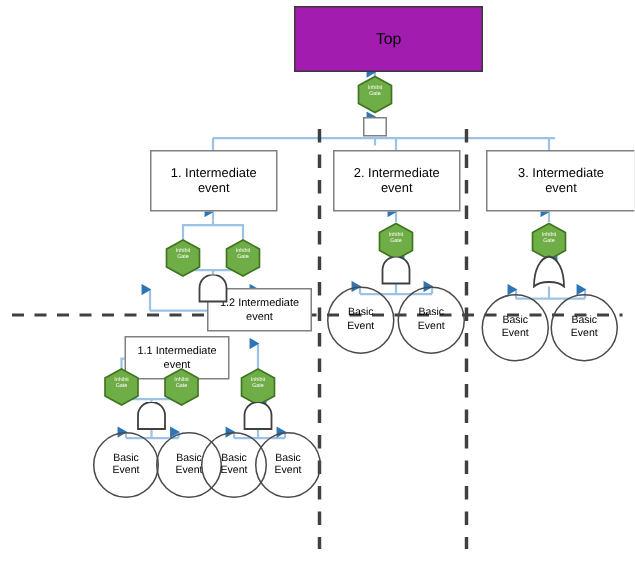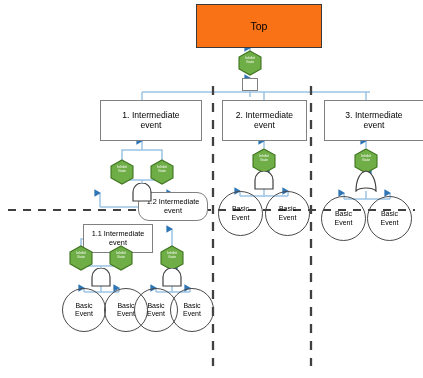--- a/index.html
+++ b/index.html
@@ -25,21 +25,21 @@
     position: absolute;
     box-sizing: border-box;
     display: flex;
     align-items: center;
     justify-content: center;
     text-align: center;
     line-height: 1.15;
   }
   
   .top-event {
-    background: #f97316;
+    background: #a21caf;
     border: 1.4px solid #3a3a3a;
     color: #000000;
     font-size: 10.5px;
     justify-content: center;
   }
   
   .interm {
     background: #ffffff;
     border: 1.2px solid #808080;
     color: #000000;
@@ -164,21 +164,21 @@
   </svg>
 
   <div class="node top-event" style="left:196px; top:4px; width:126px; height:44px;">
     <div>
       <span>Top</span><br>
     </div>
   </div>
 
   <div class="node stub" style="left:242px; top:78px; width:16px; height:13px;"></div>
 
-  <div class="node interm" style="left:100px; top:100px; width:102px; height:41px;">
+  <div class="node interm" style="left:100px; top:100px; width:85px; height:41px;">
     <div>
       <span>1. Intermediate</span><br>
       <span>event</span>
     </div>
   </div>
 
   <div class="node interm" style="left:222px; top:100px; width:85px; height:41px;">
     <div>
       <span>2. Intermediate</span><br>
       <span>event</span>
@@ -192,21 +192,21 @@
     </div>
   </div>
 
   <div class="node interm-sub" style="left:83px; top:192px; width:70px; height:29px;margin-top:32px;">
     <div>
       <span>1.1 Intermediate</span><br>
       <span>event</span>
     </div>
   </div>
 
-  <div class="node interm-sub" style="left:138px; top:192px; width:70px; height:29px;border-radius:11px;">
+  <div class="node interm-sub" style="left:138px; top:192px; width:70px; height:29px;">
     <div>
       <span>1.2  Intermediate</span><br>
       <span>event</span>
     </div>
   </div>
 
   <div class="node basic" style="left:62px; top:288px; width:44px; height:44px;">
     <div>
       <span>Basic</span><br>
       <span>Event</span>

